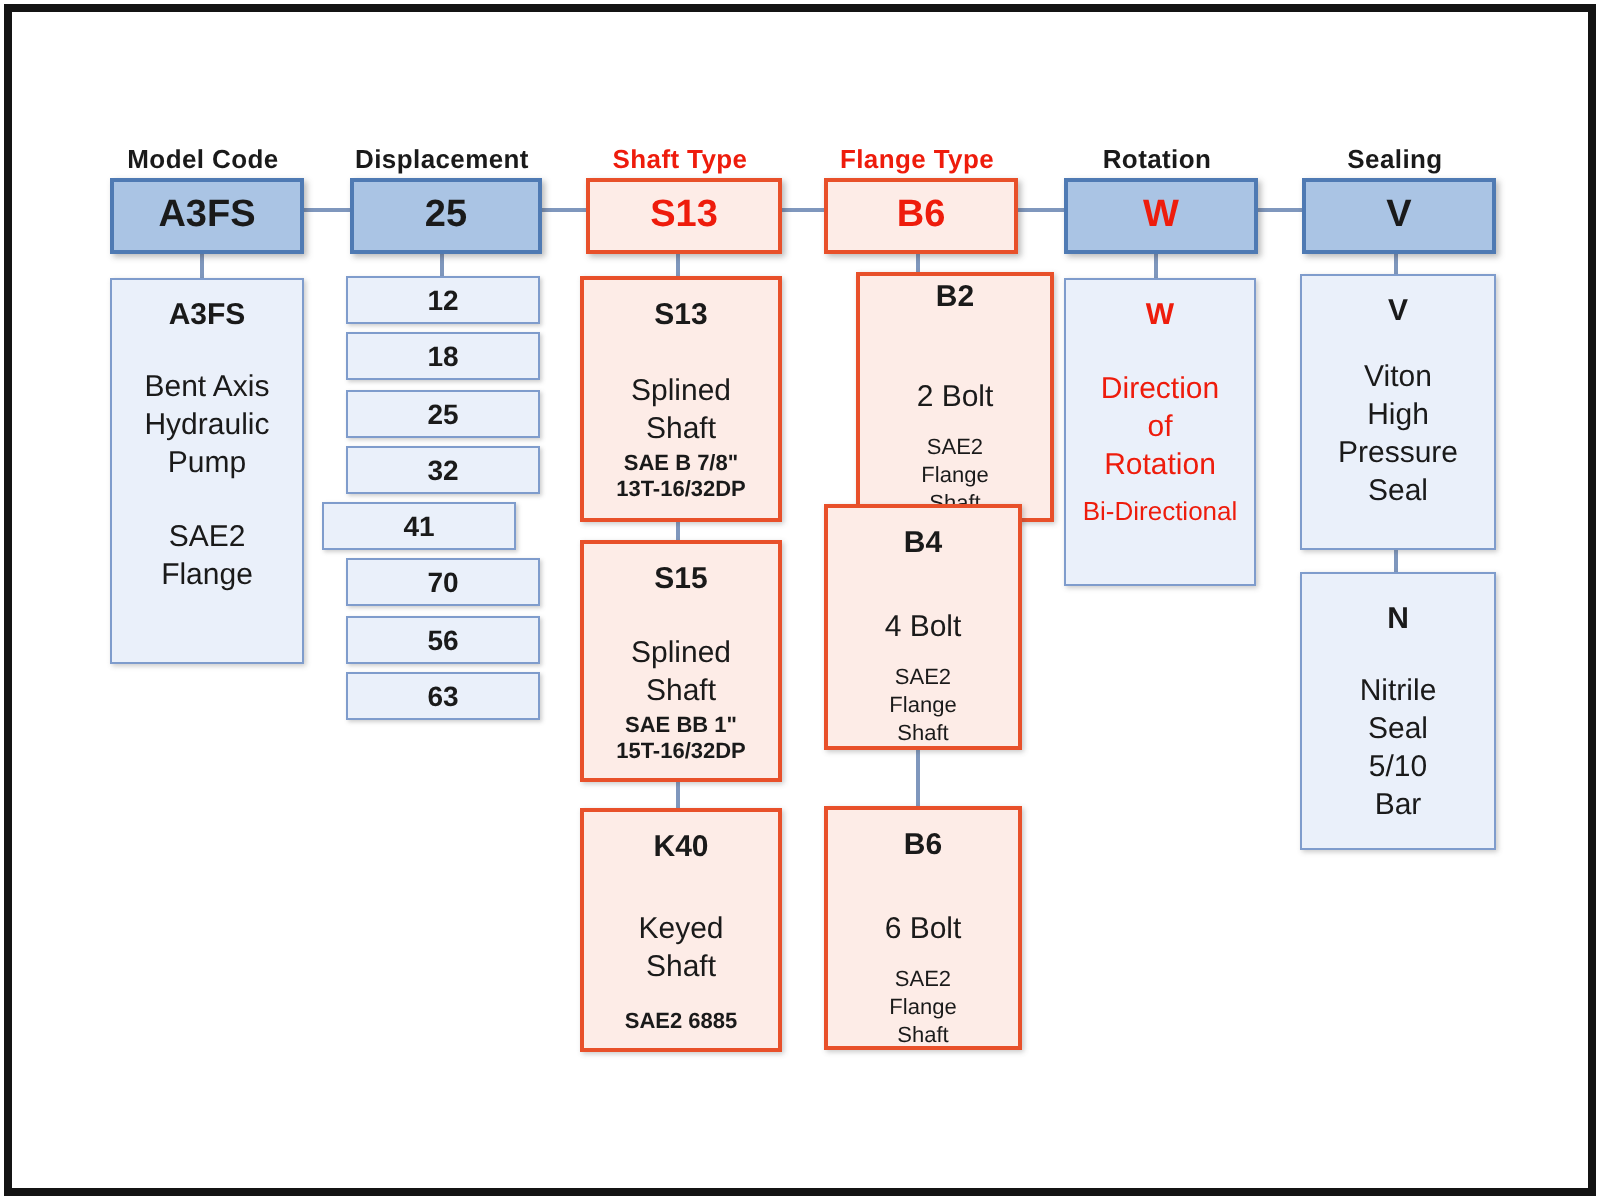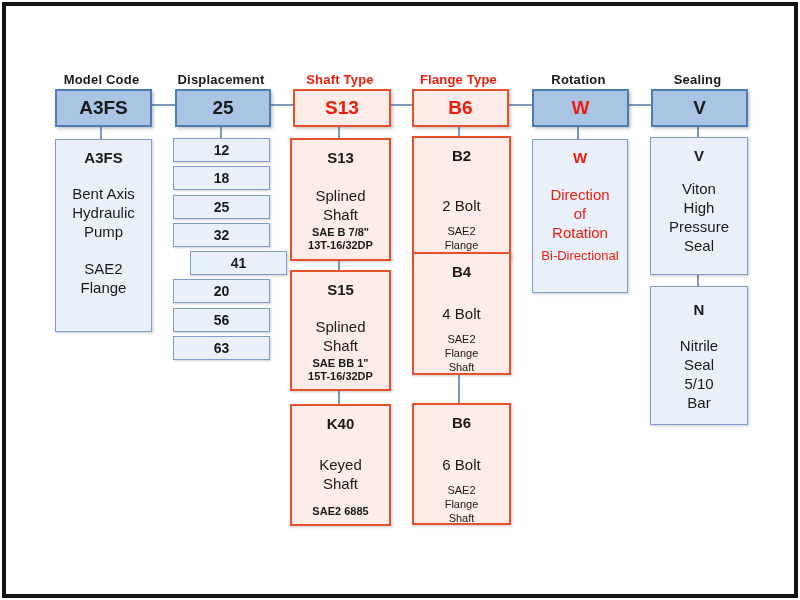--- a/index.html
+++ b/index.html
@@ -90,22 +90,22 @@
 Hydraulic
 Pump</div>
     <div class="desc" style="margin-top:18px;">SAE2
 Flange</div>
   </div>
 
   <div class="opt-box" style="left:173px;top:138px;width:95px;height:22px;">12</div>
   <div class="opt-box" style="left:173px;top:166px;width:95px;height:22px;">18</div>
   <div class="opt-box" style="left:173px;top:195px;width:95px;height:22px;">25</div>
   <div class="opt-box" style="left:173px;top:223px;width:95px;height:22px;">32</div>
-  <div class="opt-box" style="left:190px;top:251px;width:95px;height:22px;text-align:center;">41</div>
-  <div class="opt-box" style="left:173px;top:279px;width:95px;height:22px;">20</div>
+  <div class="opt-box" style="left:161px;top:251px;width:95px;height:22px;text-align:center;">41</div>
+  <div class="opt-box" style="left:173px;top:279px;width:95px;height:22px;">70</div>
   <div class="opt-box" style="left:173px;top:308px;width:95px;height:22px;">56</div>
   <div class="opt-box" style="left:173px;top:336px;width:95px;height:22px;">63</div>
 
   <div class="detail-box redbox" style="left:290px;top:138px;width:97px;height:119px;">
     <div class="box-code">S13</div>
     <div class="desc" style="margin-top:19px;">Splined
 Shaft</div>
     <div class="note" style="margin-top:2px;">SAE B 7/8"
 13T-16/32DP</div>
   </div>
@@ -116,21 +116,21 @@
     <div class="note" style="margin-top:2px;">SAE BB 1"
 15T-16/32DP</div>
   </div>
   <div class="detail-box redbox" style="left:290px;top:404px;width:97px;height:118px;">
     <div class="box-code">K40</div>
     <div class="desc" style="margin-top:22px;">Keyed
 Shaft</div>
     <div class="note" style="margin-top:12px;">SAE2 6885</div>
   </div>
 
-  <div class="detail-box redbox" style="left:412px;top:136px;width:95px;height:121px;">
+  <div class="detail-box redbox" style="left:428px;top:136px;width:95px;height:121px;justify-content:flex-end;">
     <div class="box-code">B2</div>
     <div class="desc" style="margin-top:31px;">2 Bolt</div>
     <div class="note light" style="margin-top:9px;">SAE2
 Flange
 Shaft</div>
   </div>
   <div class="detail-box redbox" style="left:412px;top:252px;width:95px;height:119px;">
     <div class="box-code">B4</div>
     <div class="desc" style="margin-top:23px;">4 Bolt</div>
     <div class="note light" style="margin-top:9px;">SAE2

